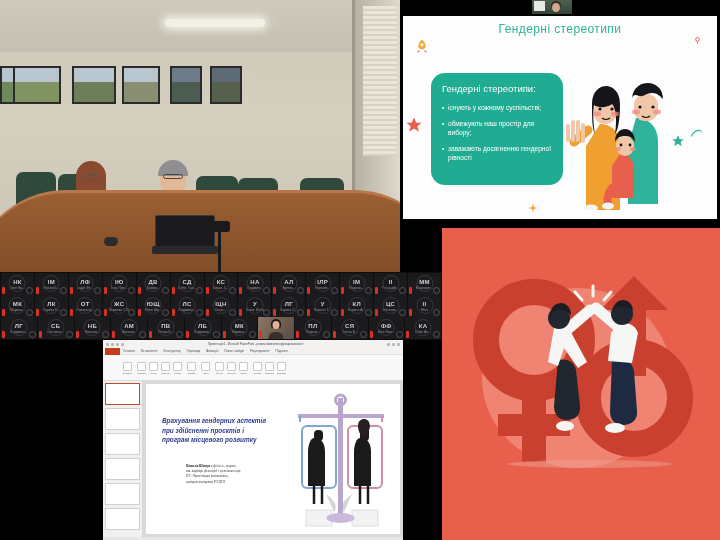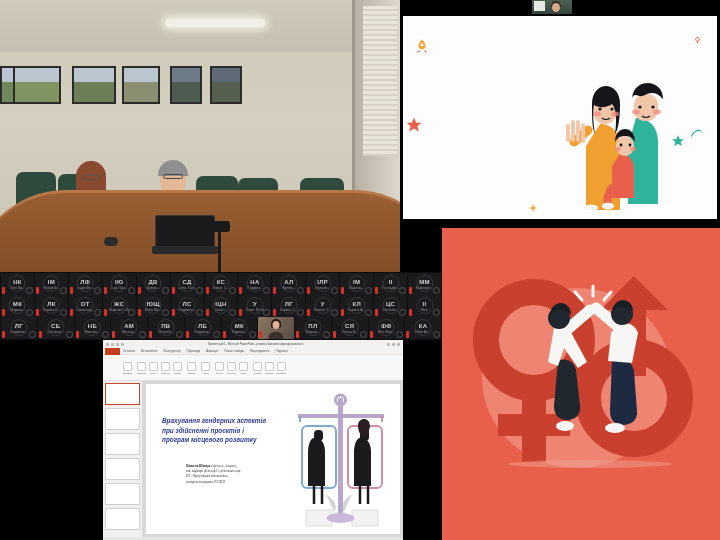--- a/index.html
+++ b/index.html
@@ -217,20 +217,21 @@
 
   <div class="slide-pane">
     <div class="self-view">
       <div class="sv-wall"></div>
         <div class="sv-win"></div>
       <div class="sv-hair"></div>
         <div class="sv-head"></div>
     </div>
 
     <div class="slide">
+      <div class="sl-title">Гендерні стереотипи</div>
 
       <svg class="deco" style="left:10px;top:22px;" width="18" height="18" viewBox="0 0 24 24">
         <path d="M12 2c3 2 5 6 5 10l-3 3H10l-3-3c0-4 2-8 5-10z" fill="#f3a83c"></path>
         <circle cx="12" cy="9" r="2" fill="#fff"></circle>
         <path d="M8 16l-3 4 4-2z" fill="#e8604c"></path>
           <path d="M16 16l3 4-4-2z" fill="#e8604c"></path>
       </svg>
       <svg class="deco" style="left:290px;top:20px;" width="9" height="9" viewBox="0 0 24 24">
         <circle cx="12" cy="9" r="5" fill="none" stroke="#e8604c" stroke-width="2.5"></circle>
         <path d="M12 14v6" stroke="#e8604c" stroke-width="2.5"></path>
@@ -242,20 +243,28 @@
         <path d="M12 2l3 7h7l-5.5 4.5L18.5 21 12 16.8 5.5 21l2-7.5L2 9h7z" fill="#2fb39a"></path>
       </svg>
       <svg class="deco" style="left:286px;top:110px;" width="14" height="14" viewBox="0 0 24 24">
         <path d="M4 18c2-8 10-12 16-10" fill="none" stroke="#2fb39a" stroke-width="2"></path>
         <path d="M20 8l2 0-1 4z" fill="#2fb39a"></path>
       </svg>
       <svg class="deco" style="left:124px;top:186px;" width="12" height="12" viewBox="0 0 24 24">
         <path d="M12 3l2 7 7 2-7 2-2 7-2-7-7-2 7-2z" fill="#f3a83c"></path>
       </svg>
 
+      <div class="sl-box">
+        <h4>Гендерні стереотипи:</h4>
+        <ul>
+          <li>існують у кожному суспільстві;</li>
+          <li>обмежують наш простір для вибору;</li>
+          <li>заважають досягненню гендерної рівності</li>
+        </ul>
+      </div>
 
       <svg class="fam" viewBox="0 0 125 142">
 
         <path d="M70 50c14 0 22 10 22 24v62H62V78z" fill="#2fb39a"></path>
         <rect x="68" y="26" width="24" height="27" rx="11" fill="#f2c6a8"></rect>
         <path d="M66 30c1-11 9-15 16-15s15 5 15 16c-3-3-6-6-11-6-6 0-8 4-13 3-3-1-5-2-7 2z" fill="#16161a"></path>
         <circle cx="74" cy="39" r="1.6" fill="#16161a"></circle>
           <circle cx="87" cy="39" r="1.6" fill="#16161a"></circle>
         <ellipse cx="70" cy="44" rx="4" ry="2.4" fill="#f08a80" opacity=".75"></ellipse>
         <ellipse cx="91" cy="44" rx="4" ry="2.4" fill="#f08a80" opacity=".75"></ellipse>

